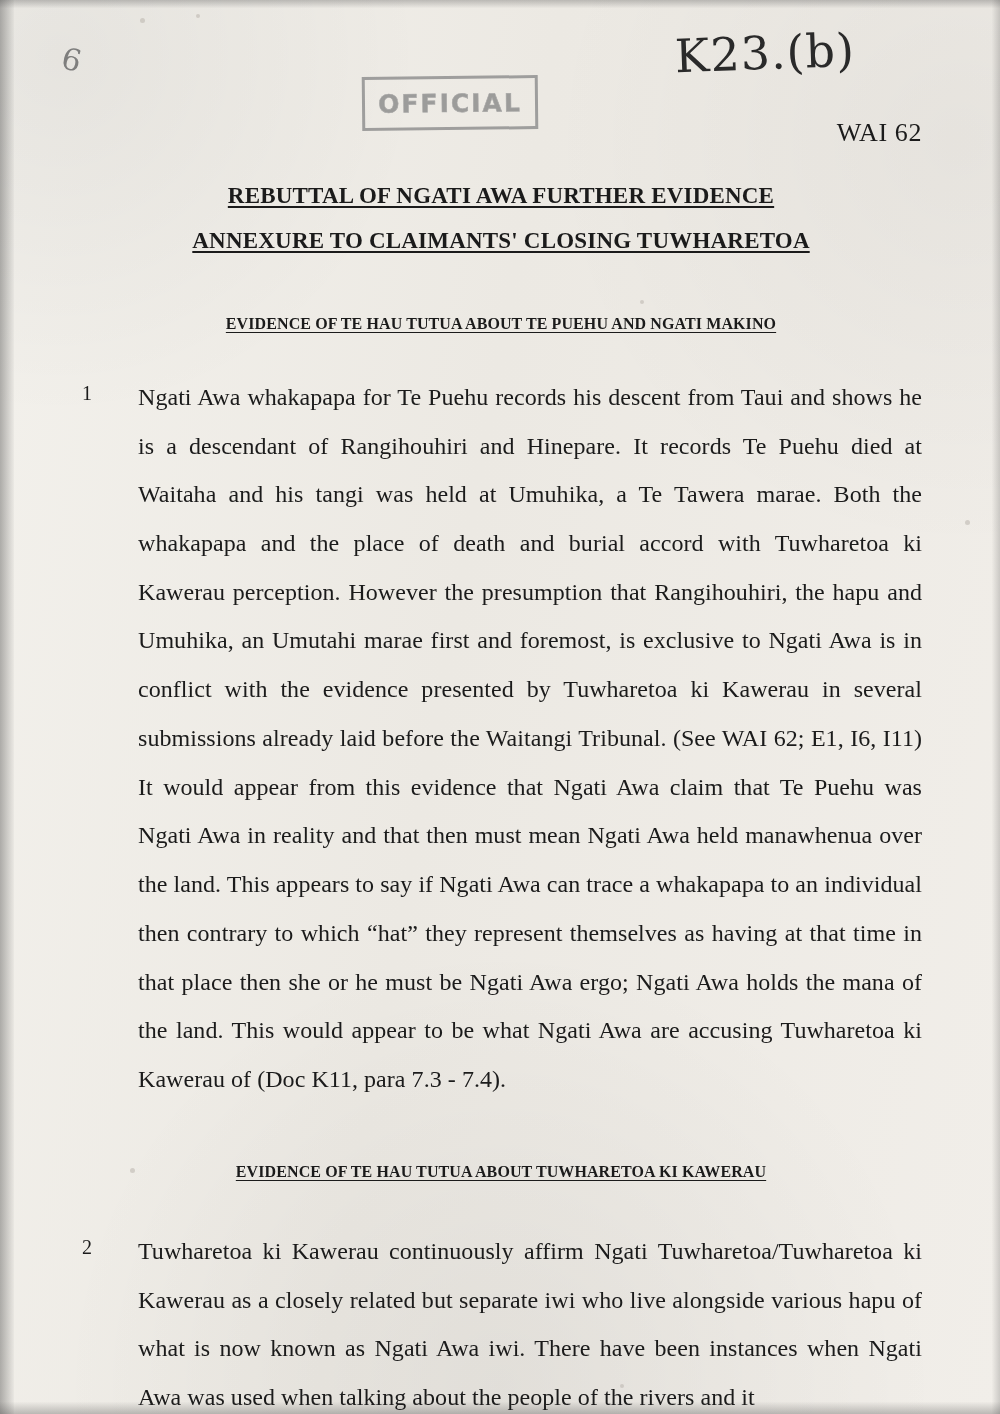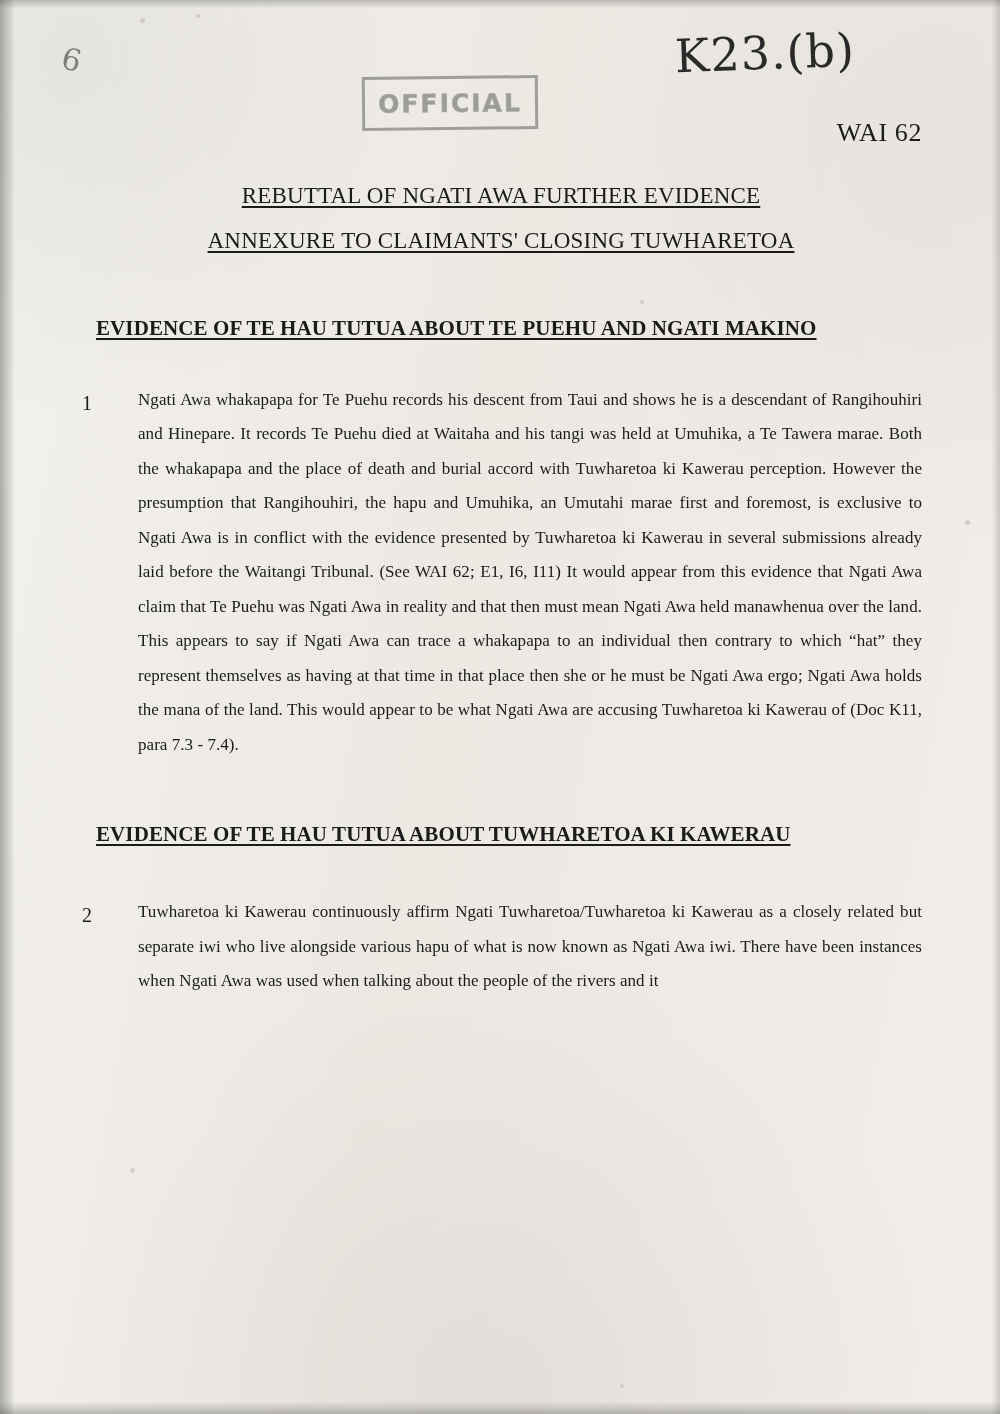--- a/index.html
+++ b/index.html
@@ -118,33 +118,34 @@
     font-weight: normal;
     letter-spacing: 0.6px;
   }
 
   .doc-title {
     margin-top: 26px;
     text-align: center;
   }
   .doc-title .line {
     font-size: 23px;
-    font-weight: normal;
+    font-weight: bold;
     text-decoration: underline;
     text-underline-offset: 3px;
     letter-spacing: 0.2px;
     line-height: 1.95;
   }
 
   .section-heading {
-    margin: 44px 18px 0 24px;
-    font-size: 21px;
+    margin: 44px 18px 0 18px;
+    font-size: 16px;
     font-weight: bold;
     line-height: 1.95;
     letter-spacing: 0.1px;
+    text-align: center;
   }
   .section-heading span {
     text-decoration: underline;
     text-underline-offset: 3px;
   }
 
   .para {
     display: flex;
     margin-top: 34px;
     align-items: flex-start;
@@ -152,21 +153,21 @@
   .para .num {
     width: 56px;
     flex: 0 0 56px;
     font-size: 20px;
     line-height: 2.03;
     text-align: left;
     padding-left: 10px;
   }
   .para .body {
     flex: 1 1 auto;
-    font-size: 17px;
+    font-size: 24px;
     line-height: 2.03;
     text-align: justify;
     text-justify: inter-word;
     padding-right: 8px;
     letter-spacing: 0.05px;
   }
   .para.second {
     margin-top: 40px;
   }
   .heading-2 {

